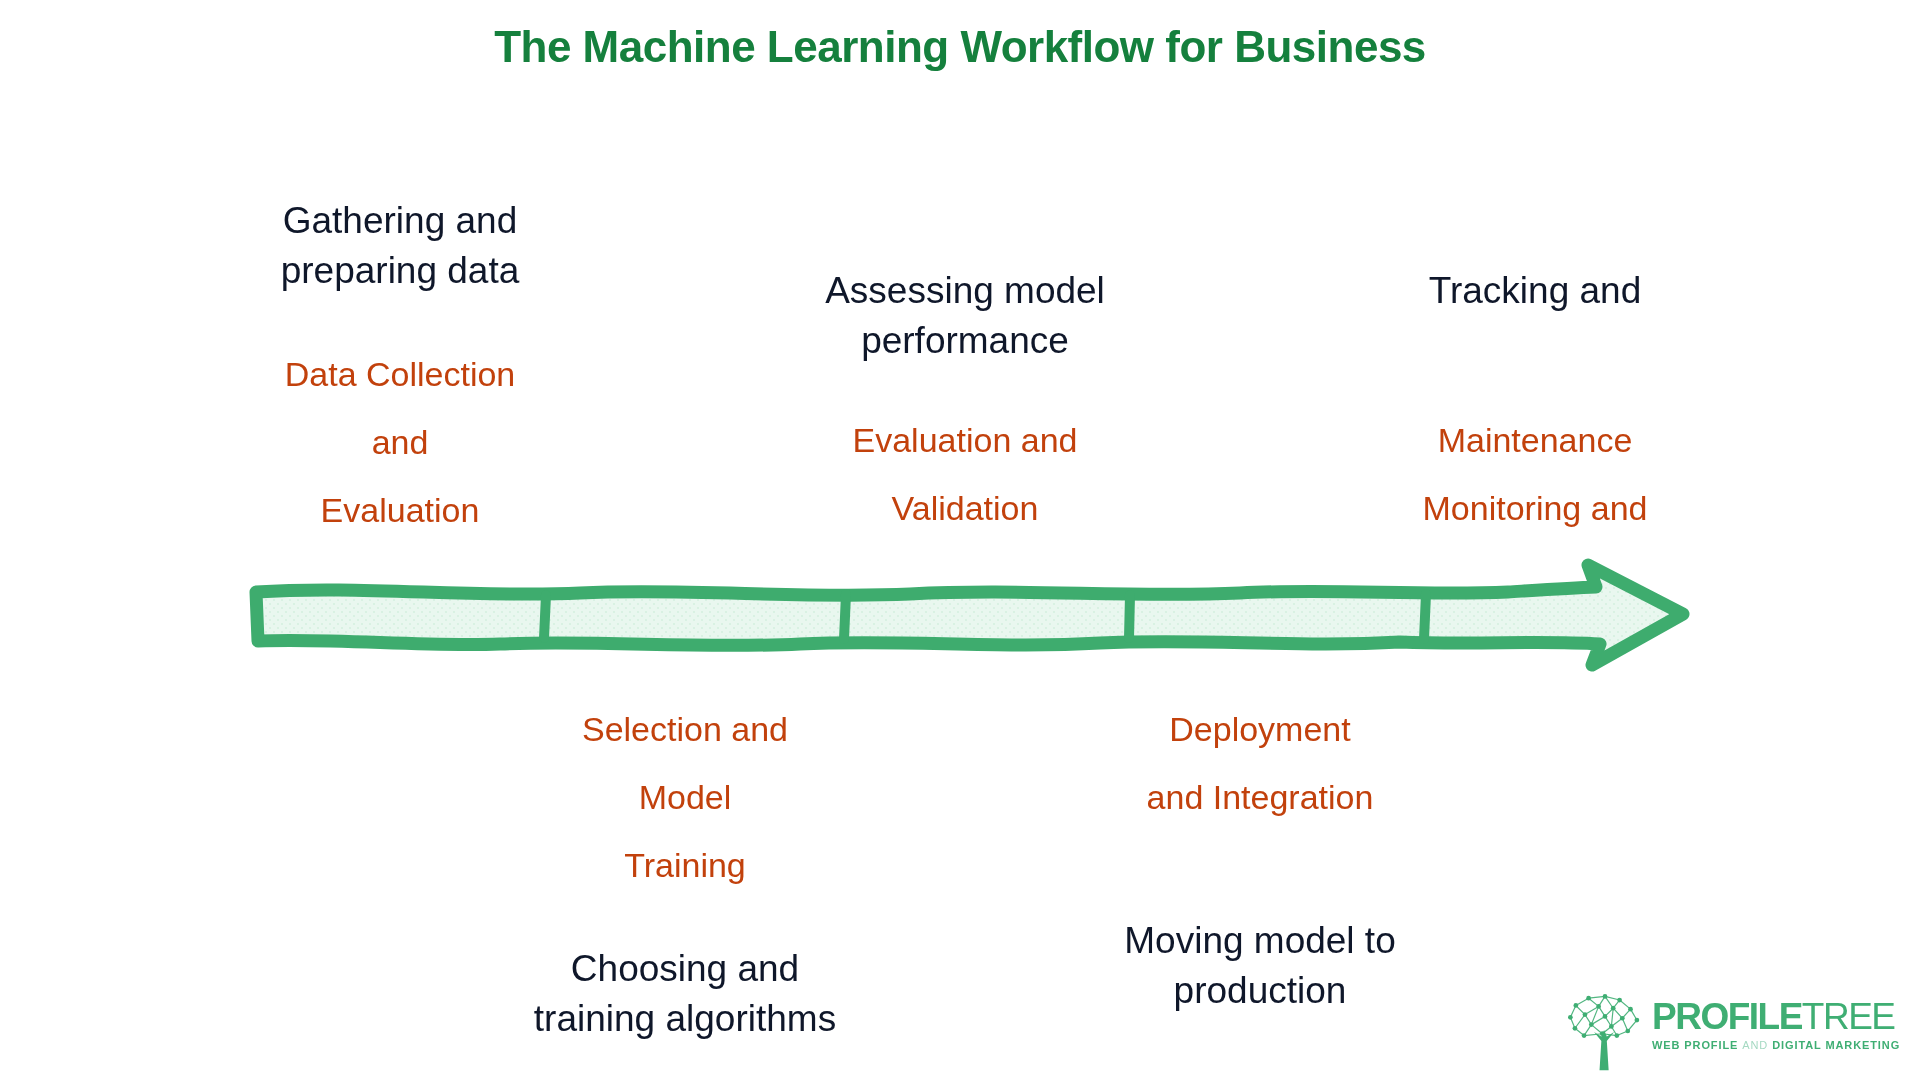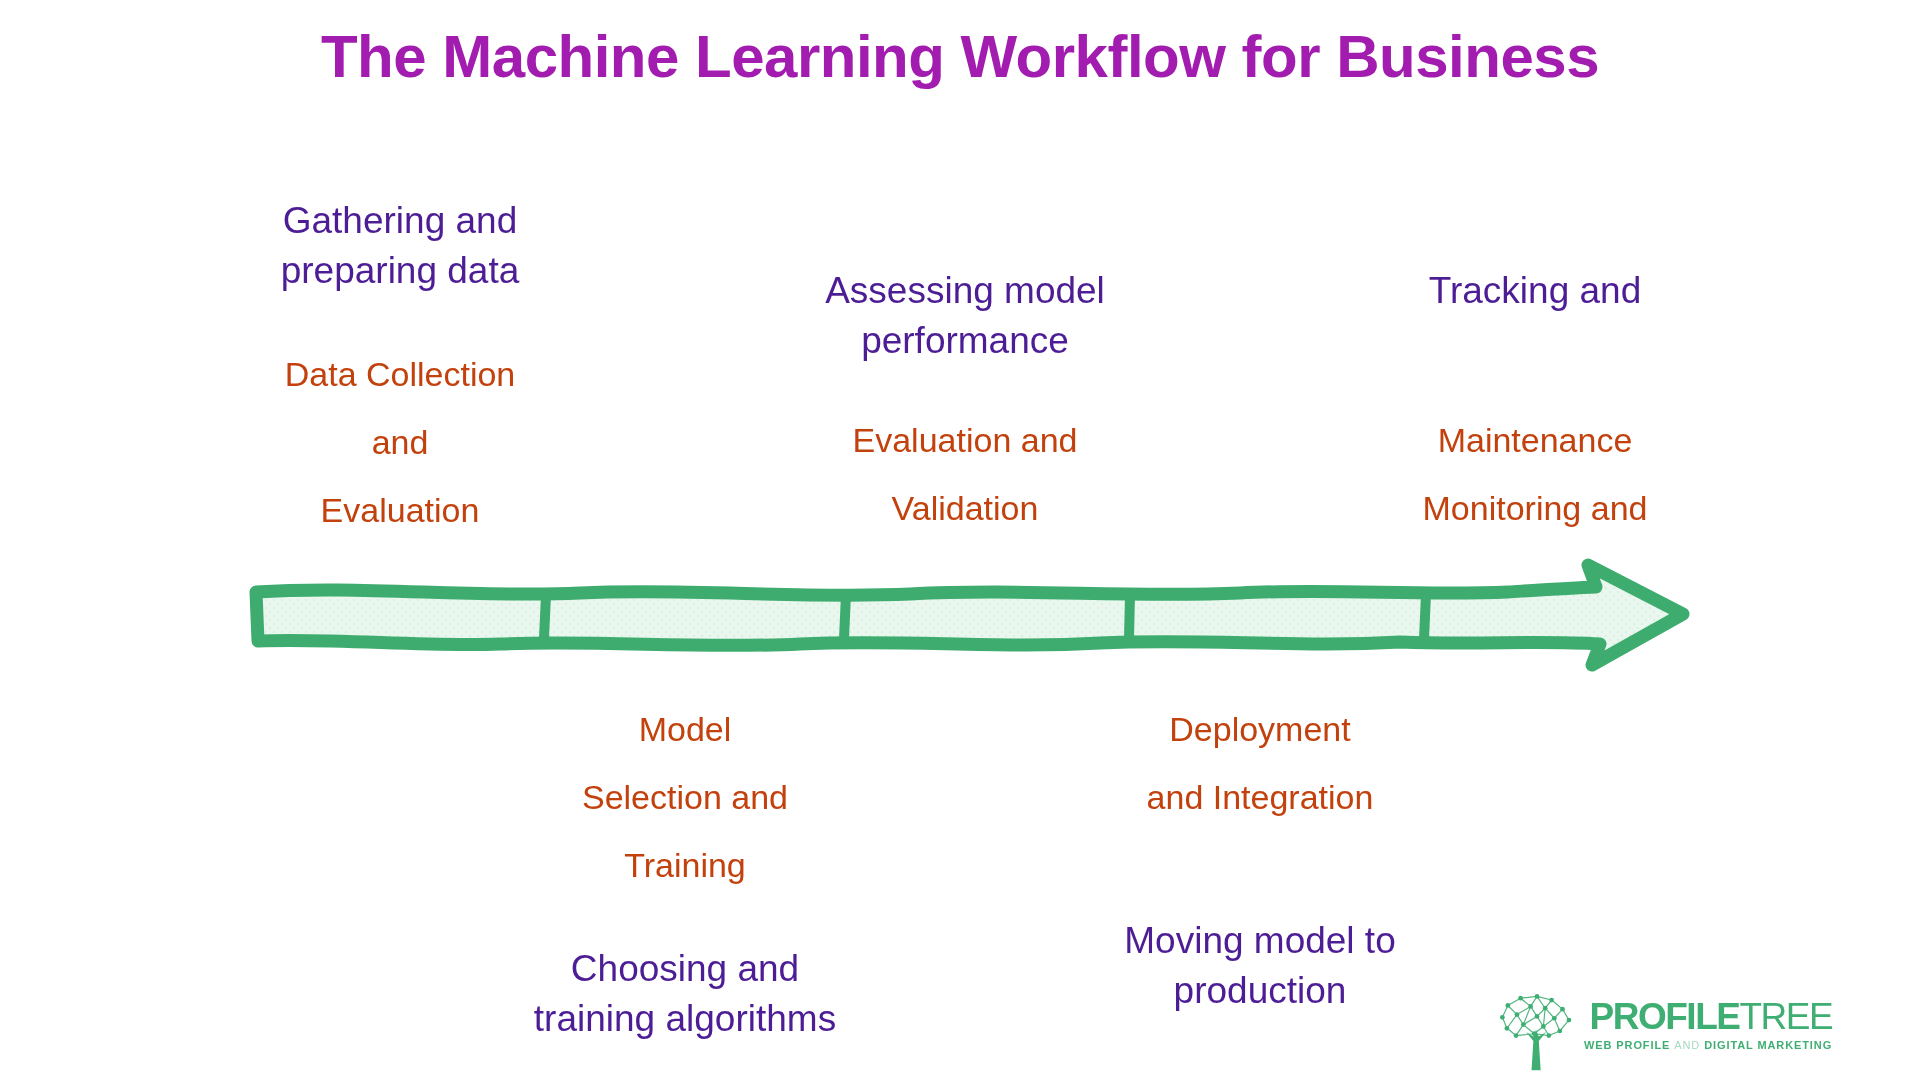--- a/index.html
+++ b/index.html
@@ -7,41 +7,41 @@
     position:relative;
     width:1920px;height:1080px;
     background:#ffffff;
     overflow:hidden;
     font-family:"Liberation Sans",sans-serif;
   }
   .main-title{
     position:absolute;top:22px;left:0;width:100%;
     margin:0;
     text-align:center;
-    font-size:60px;font-weight:700;
-    color:#a21caf;
+    font-size:44px;font-weight:700;
+    color:#15803d;
     letter-spacing:-0.5px;
   }
   .block{position:absolute;width:620px;text-align:center;}
   .desc div{
-    color:#4c1d95;
+    color:#0f172a;
     font-size:37px;
     line-height:50px;
     font-weight:400;
   }
   .stitle div{
     color:#c2410c;
     font-size:34px;
     line-height:68px;
     font-weight:400;
   }
   .arrow-wrap{position:absolute;left:240px;top:550px;width:1470px;height:130px;}
   .logo{
-    position:absolute;left:1496px;top:990px;
-    display:flex;align-items:flex-start;text-align:right;
+    position:absolute;left:1564px;top:990px;
+    display:flex;align-items:flex-start;
   }
   .logo-icon{flex:0 0 auto;}
   .logo-text{display:flex;flex-direction:column;margin-left:6px;padding-top:8px;}
   .brand{
     font-size:37px;line-height:38px;font-weight:700;
     color:#3fae73;letter-spacing:-1.5px;white-space:nowrap;
   }
   .brand .brand-light{font-weight:400;}
   .tagline{
     margin-top:3px;
@@ -112,22 +112,22 @@
       <g stroke="#3eac6e" stroke-width="10" stroke-linecap="round">
         <line x1="306" y1="45" x2="304" y2="88"></line>
         <line x1="606" y1="44" x2="604" y2="89"></line>
         <line x1="890" y1="45" x2="889" y2="88"></line>
         <line x1="1186" y1="44" x2="1184" y2="89"></line>
       </g>
     </svg>
   </div>
 
   <div class="block stitle" style="left:375px;top:695px">
+    <div>Selection and</div>
     <div>Model</div>
-    <div>Selection and</div>
     <div>Training</div>
   </div>
   <div class="block desc" style="left:375px;top:944px">
     <div>Choosing and</div>
     <div>training algorithms</div>
   </div>
 
   <div class="block stitle" style="left:950px;top:695px">
     <div>Deployment</div>
     <div>and Integration</div>

